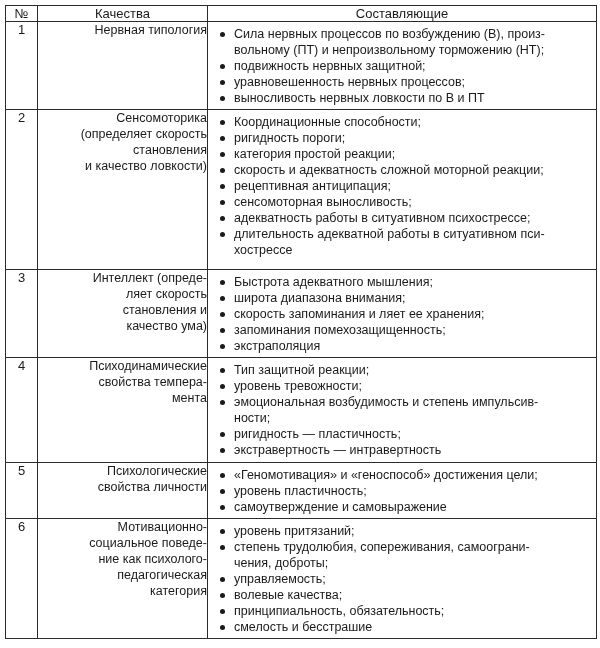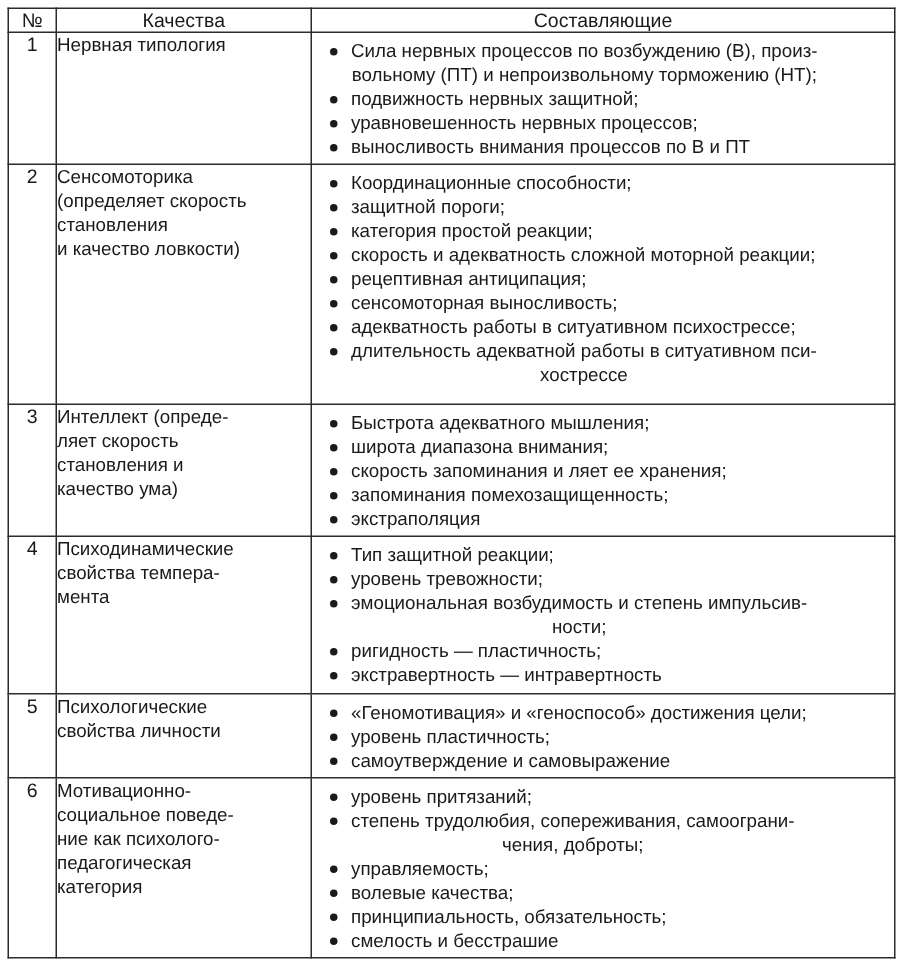--- a/index.html
+++ b/index.html
@@ -44,27 +44,27 @@
     color: #1a1a1a;
     background: #ffffff;
   }
   td.num {
     text-align: center;
     font-size: 13px;
     line-height: 16px;
     padding-top: 5px;
   }
   td.quality {
-    text-align: left;
+    text-align: right;
     font-size: 12.5px;
     line-height: 16px;
     padding: 5px 3px 4px 3px;
     white-space: pre-line;
   }
-  td.components { padding: 0; text-align: center; }
+  td.components { padding: 0; }
   td.components ul {
     margin: 0;
     padding: 4px 4px 3px 9px;
     list-style: none;
   }
   td.components li {
     display: flex;
     align-items: flex-start;
     font-size: 12.5px;
     line-height: 16px;
@@ -112,40 +112,40 @@
               <li>
                 <span class="bullet"></span>
                 <span class="li-text">подвижность нервных защитной;</span>
               </li>
               <li>
                 <span class="bullet"></span>
                 <span class="li-text">уравновешенность нервных процессов;</span>
               </li>
               <li>
                 <span class="bullet"></span>
-                <span class="li-text">выносливость внимания процессов по В и ПТ</span>
+                <span class="li-text">выносливость нервных ловкости по В и ПТ</span>
               </li>
             </ul>
           </td>
         </tr>
         <tr style="height: 160px;">
           <td class="num">2</td>
           <td class="quality">Сенсомоторика
 (определяет скорость
 становления
 и качество ловкости)</td>
           <td class="components">
             <ul>
               <li>
                 <span class="bullet"></span>
                 <span class="li-text">Координационные способности;</span>
               </li>
               <li>
                 <span class="bullet"></span>
-                <span class="li-text">защитной пороги;</span>
+                <span class="li-text">ригидность пороги;</span>
               </li>
               <li>
                 <span class="bullet"></span>
                 <span class="li-text">категория простой реакции;</span>
               </li>
               <li>
                 <span class="bullet"></span>
                 <span class="li-text">скорость и адекватность сложной моторной реакции;</span>
               </li>
               <li>

